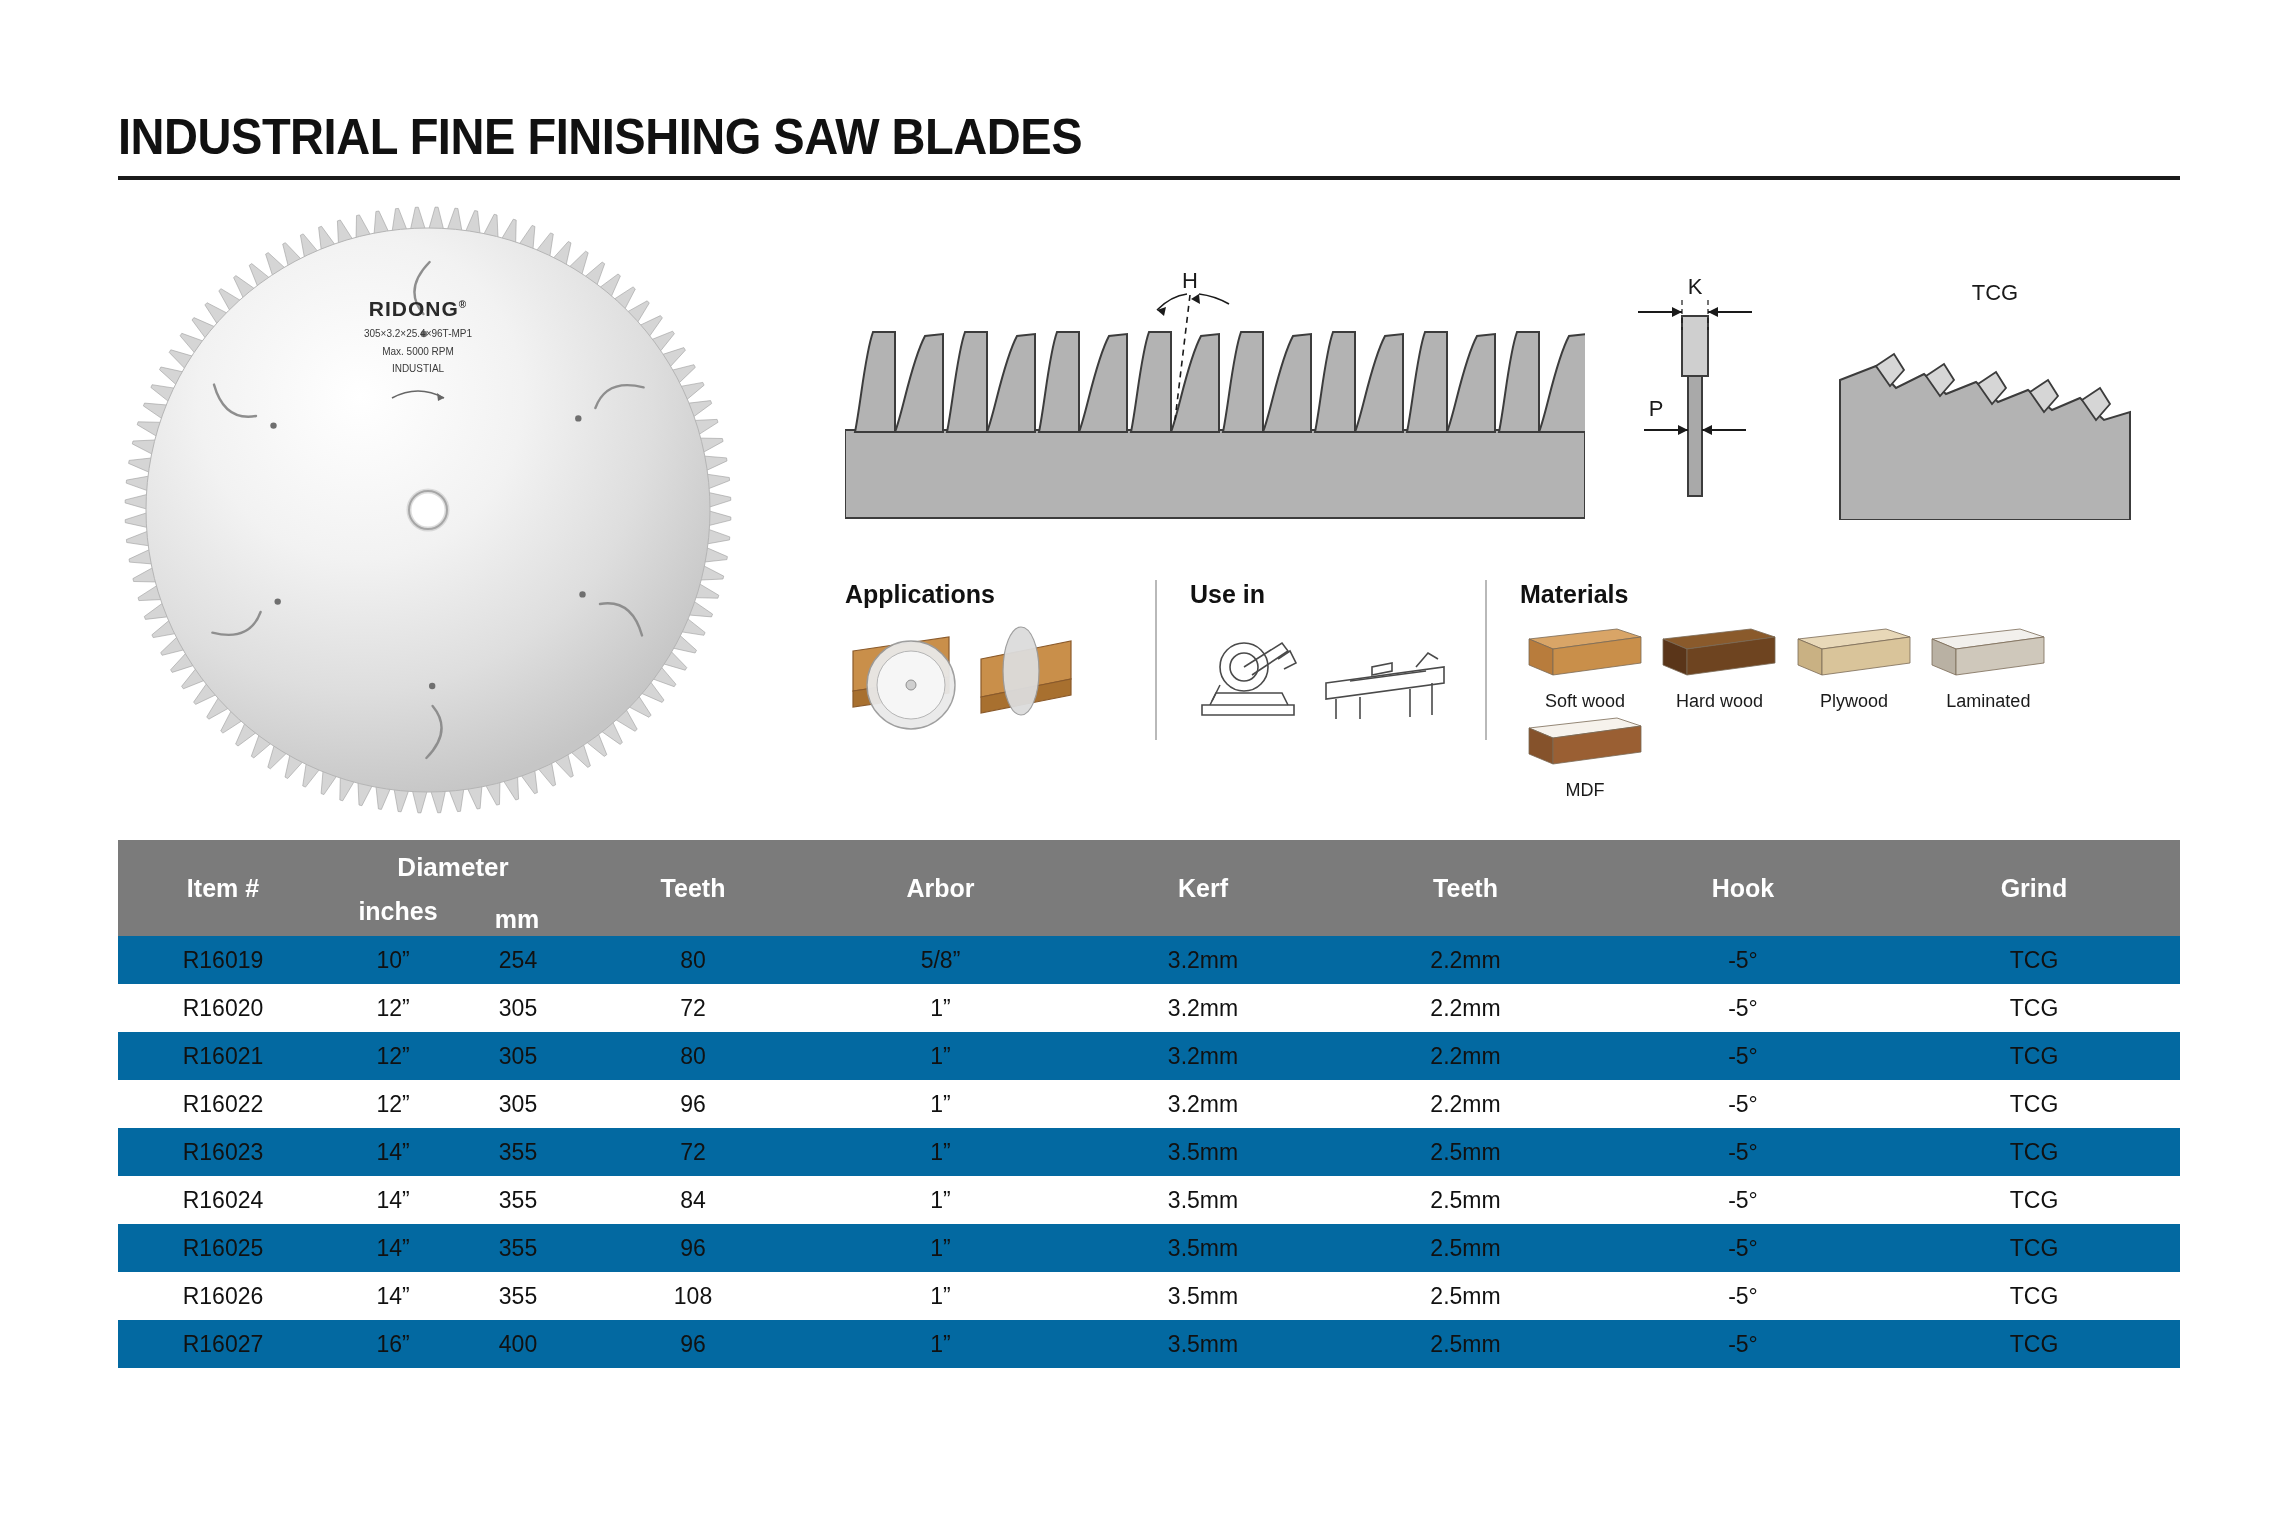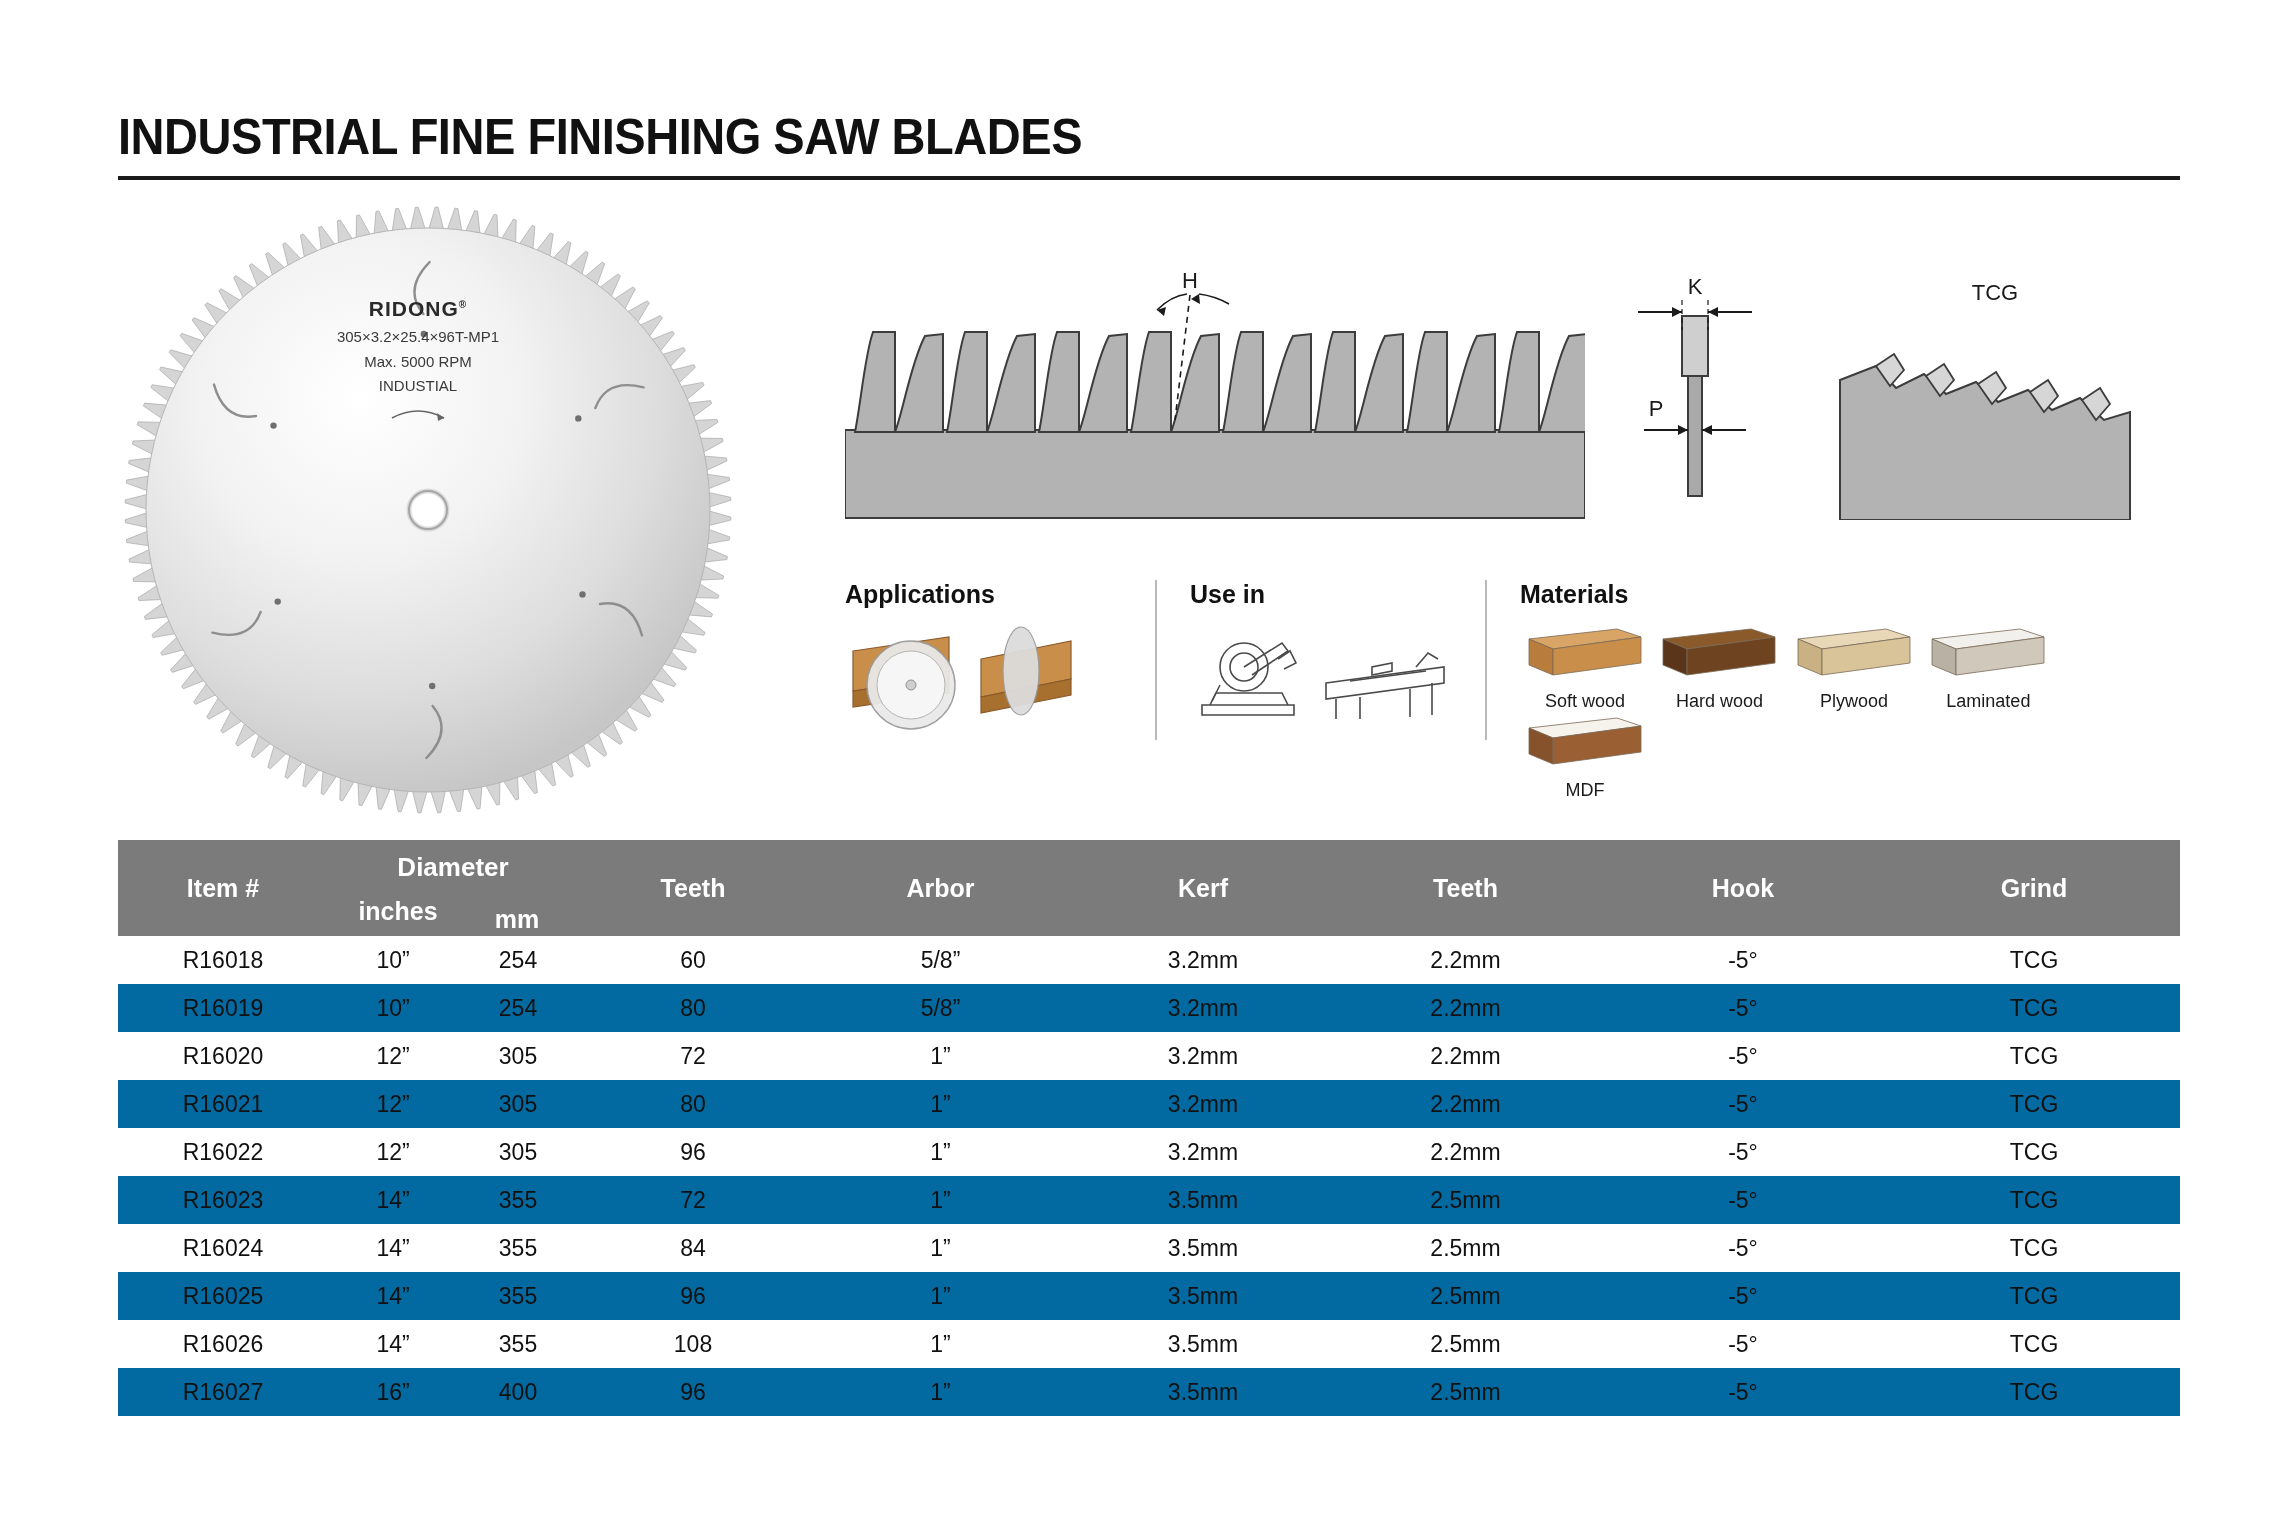--- a/index.html
+++ b/index.html
@@ -56,21 +56,21 @@
     text-align: center;
     line-height: 1.35;
   }
   .blade-brand {
     font-size: 21px;
     font-weight: 700;
     letter-spacing: 1px;
     color: #2a2a2a;
   }
   .blade-spec {
-    font-size: 15px;
+    font-size: 10px;
     color: #3a3a3a;
     margin-top: 4px;
   }
   .blade-arrow {
     margin-top: 8px;
     font-size: 16px;
     color: #555;
   }
 
   
@@ -445,31 +445,20 @@
       </th>
       <th>Teeth</th>
       <th>Arbor</th>
       <th>Kerf</th>
       <th>Teeth</th>
       <th>Hook</th>
       <th>Grind</th>
     </tr>
   </thead>
   <tbody id="spec-table-body">
-    <tr class="">
-      <td>R16018</td>
-      <td>10”</td>
-      <td>254</td>
-      <td>60</td>
-      <td>5/8”</td>
-      <td>3.2mm</td>
-      <td>2.2mm</td>
-      <td>-5°</td>
-      <td>TCG</td>
-    </tr>
 
     <tr class="alt">
       <td>R16019</td>
       <td>10”</td>
       <td>254</td>
       <td>80</td>
       <td>5/8”</td>
       <td>3.2mm</td>
       <td>2.2mm</td>
       <td>-5°</td>

